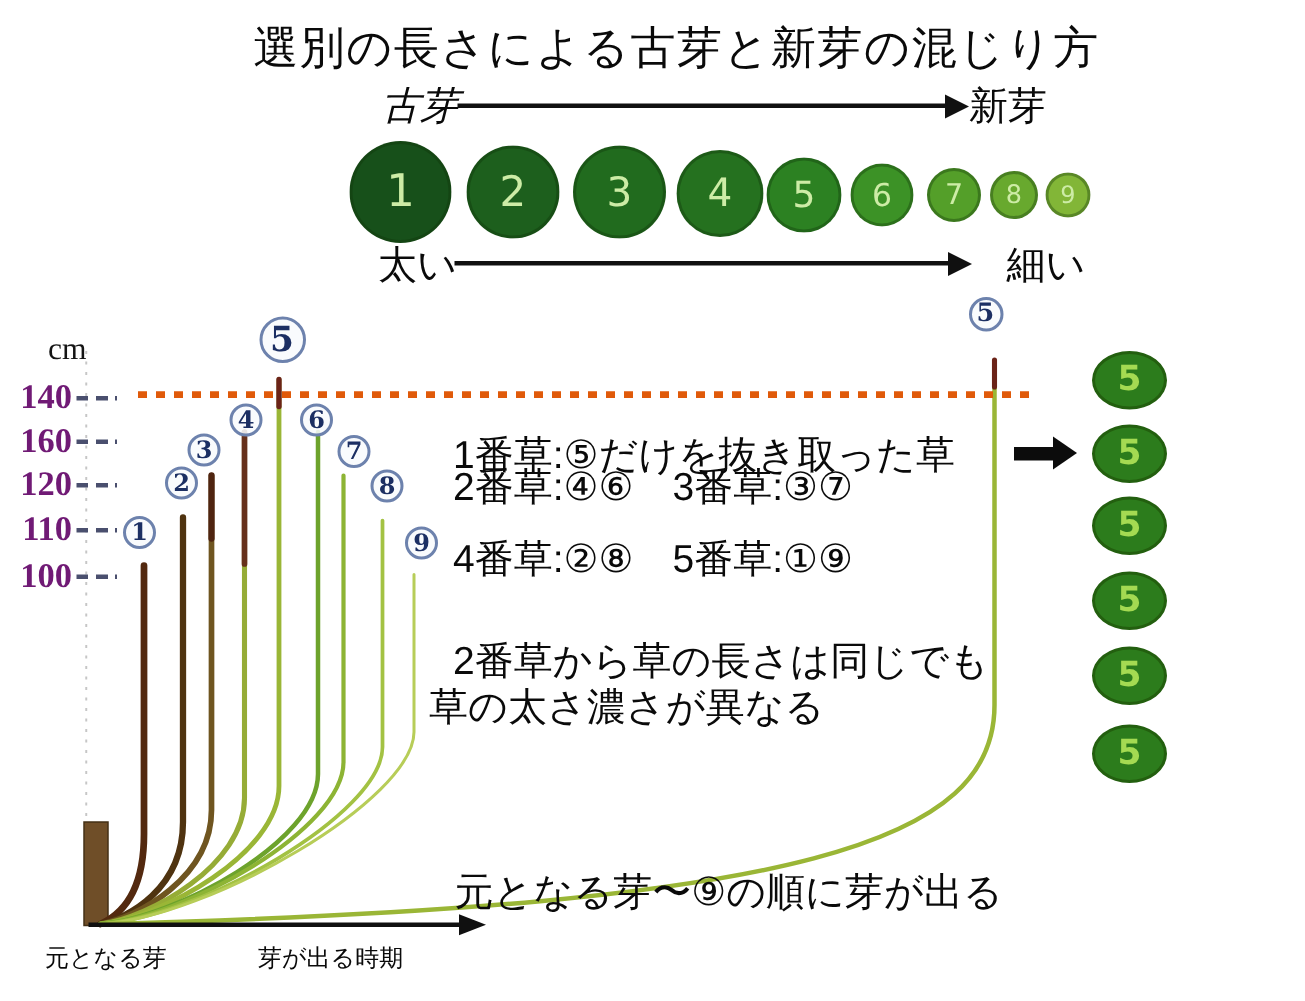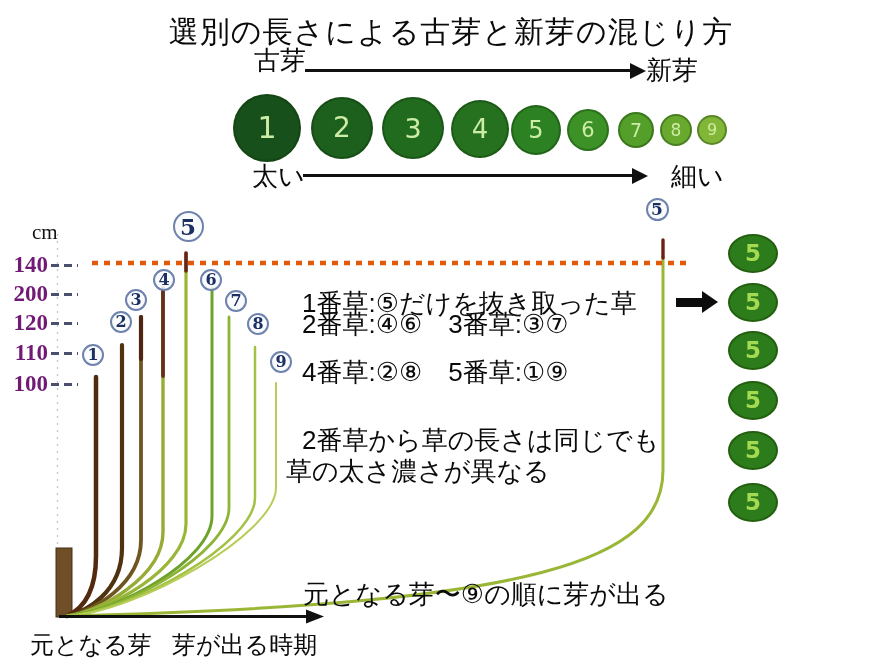--- a/index.html
+++ b/index.html
@@ -18,38 +18,38 @@
     font-family:"DejaVu Sans",sans-serif;}
   .cnum{position:absolute;border-radius:50%;border:2px solid #6d82ad;color:#1c2f63;background:rgba(248,250,253,0.88);
     display:flex;align-items:center;justify-content:center;box-sizing:border-box;line-height:1;
     font-family:"DejaVu Serif","Liberation Serif",serif;font-weight:bold;z-index:6;}
   .jp{position:absolute;font-size:26px;line-height:33px;white-space:nowrap;z-index:7;}
   .tick-label{position:absolute;font-family:"Liberation Serif","DejaVu Serif",serif;font-size:23px;color:#701a75;
     width:46px;text-align:right;z-index:4;font-weight:bold;}
   .tick-dash{position:absolute;width:27px;height:3px;z-index:4;
     background:repeating-linear-gradient(90deg,#4a4f6e 0 8px,transparent 8px 13px);}
   #axis-unit{font-family:"Liberation Serif","DejaVu Serif",serif;font-size:21px;color:#141414;}
-  .x-label{position:absolute;font-size:24px;white-space:nowrap;}
+  .x-label{position:absolute;font-size:16px;white-space:nowrap;}
   .hcirc{position:absolute;width:50px;height:39px;border-radius:50%;background:#2c7c1c;border:2px solid #235f0f;
     color:#a4da52;display:flex;align-items:center;justify-content:center;box-sizing:border-box;
     font-family:"DejaVu Sans",sans-serif;font-size:23px;font-weight:600;line-height:1;z-index:5;}
   #fat-arrow{position:absolute;left:676px;top:291px;width:42px;height:23px;z-index:8;}
   #fat-arrow .shaft{position:absolute;left:0;top:7px;width:26px;height:9px;background:#0c0c0c;}
   #fat-arrow .head{position:absolute;left:26px;top:0;width:0;height:0;
     border-left:16px solid #0c0c0c;border-top:11.5px solid transparent;border-bottom:11.5px solid transparent;}
   #diagram-svg{position:absolute;left:0;top:0;z-index:2;}
 </style>
 </head>
 <body>
 
 <div id="canvas">
 
   <div id="title" class="abs">選別の長さによる古芽と新芽の混じり方</div>
 
-  <div class="abs legend-label" style="left:238px;top:43px;">古芽</div>
+  <div class="abs legend-label" style="left:238px;top:53px;font-style:italic;">古芽</div>
   <div class="abs legend-label" style="left:630px;top:53px;">新芽</div>
   <div class="harrow" style="left:305px;top:69px;width:326px;">
       <span class="ah"></span>
     </div>
 
   <div id="legend-circles">
       <div class="legend-circle" style="left: 233px; top: 94px; width: 68px; height: 68px; background: rgb(23, 80, 26); color: rgb(205, 236, 166); font-size: 30px;">1</div>
       <div class="legend-circle" style="left: 311px; top: 97px; width: 62px; height: 62px; background: rgb(29, 95, 29); color: rgb(205, 236, 166); font-size: 28px;">2</div>
       <div class="legend-circle" style="left: 382px; top: 97px; width: 62px; height: 62px; background: rgb(33, 107, 30); color: rgb(205, 236, 166); font-size: 27px;">3</div>
       <div class="legend-circle" style="left: 451px; top: 100px; width: 58px; height: 58px; background: rgb(37, 113, 31); color: rgb(205, 236, 166); font-size: 26px;">4</div>
@@ -63,21 +63,21 @@
   <div class="abs legend-label" style="left:236px;top:159px;">太い</div>
   <div class="abs legend-label" style="left:655px;top:159px;">細い</div>
   <div class="harrow" style="left:303px;top:174px;width:330px;">
       <span class="ah"></span>
     </div>
 
   <div id="axis-unit" class="abs" style="left:16px;top:220px;">cm</div>
   <div id="ticks-layer">
       <div class="tick-label" style="left: 2px; top: 252px;">140</div>
       <div class="tick-dash" style="left: 51px; top: 264px;"></div>
-      <div class="tick-label" style="left: 2px; top: 281px;">200</div>
+      <div class="tick-label" style="left: 2px; top: 281px;">160</div>
       <div class="tick-dash" style="left: 51px; top: 293px;"></div>
       <div class="tick-label" style="left: 2px; top: 310px;">120</div>
       <div class="tick-dash" style="left: 51px; top: 322px;"></div>
       <div class="tick-label" style="left: 2px; top: 340px;">110</div>
       <div class="tick-dash" style="left: 51px; top: 352px;"></div>
       <div class="tick-label" style="left: 2px; top: 371px;">100</div>
       <div class="tick-dash" style="left: 51px; top: 383px;"></div>
     </div>
 
   <svg id="diagram-svg" width="870" height="667" viewBox="0 0 870 667">

